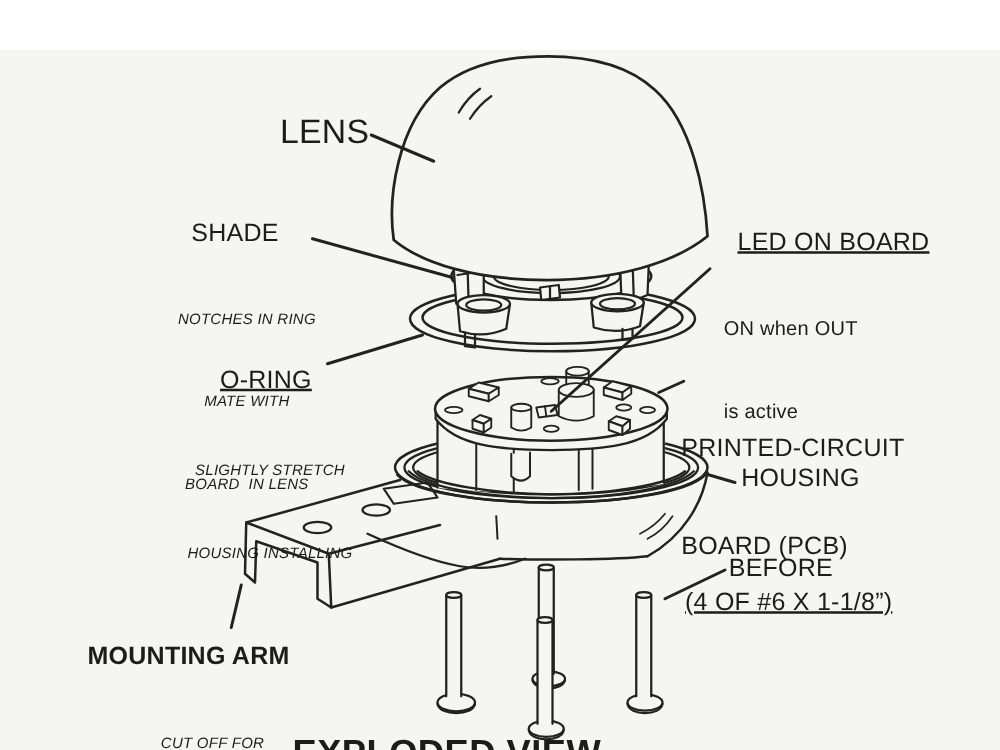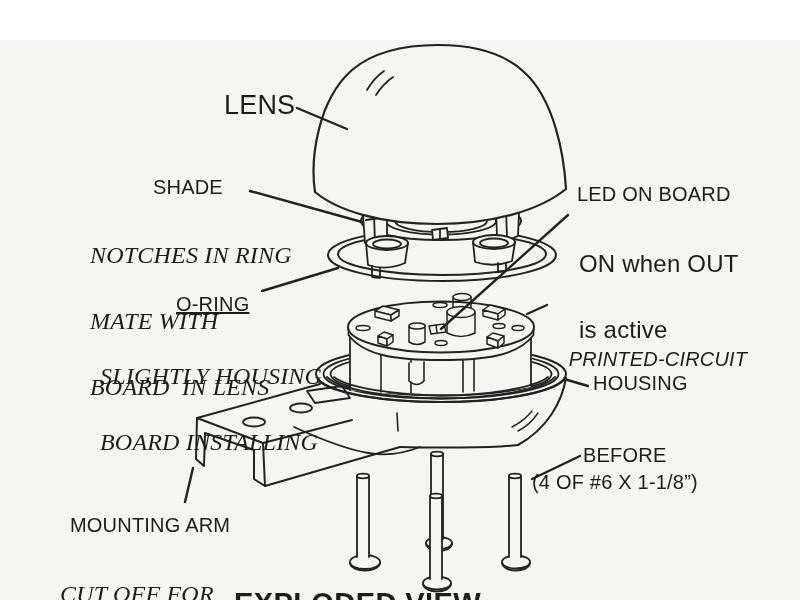--- a/index.html
+++ b/index.html
@@ -14,38 +14,37 @@
   .stage svg{position:absolute;left:0;top:0;}
   .lbl{
     position:absolute;
     font-size:20px;
     line-height:26px;
     color:#1c1c1c;
     letter-spacing:0.2px;
     white-space:pre;
   }
   .note{
-    font-size:24px;
+    font-size:12px;
     line-height:22px;
     font-style:italic;
-    text-align:left;
-    font-family:Liberation Serif, serif;
+    text-align:center;
   }
   .plain-note{
-    font-size:24px;
+    font-size:16px;
     line-height:22px;
     font-style:normal;
     text-align:left;
   }
   .title{
     font-weight:bold;
     font-size:29px;
     letter-spacing:0.4px;
   }
-  .center{text-align:center;font-style:italic;}
+  .center{}
 </style>
 </head>
 <body>
 
 <div class="stage">
 
 <svg width="800" height="600" viewBox="0 0 800 600">
   <g stroke="#222222" fill="none" stroke-linecap="round" stroke-linejoin="round">
 
     <g>
@@ -238,40 +237,41 @@
 
 <div class="lbl" style="left:153px;top:134px;">SHADE</div>
 <div class="lbl note" style="left:90px;top:160px;width:215px;">
   <div>NOTCHES IN RING</div>
   <div>MATE WITH</div>
   <div>BOARD  IN LENS</div>
 </div>
 
 <div class="lbl" style="left:176px;top:251px;text-decoration:underline;">O-RING</div>
 <div class="lbl note" style="left:100px;top:281px;width:232px;">
-  <div>SLIGHTLY HOUSING</div>
-  <div>BOARD INSTALLING</div>
-</div>
-
-<div class="lbl" style="left:577px;top:141px;">LED ON BOARD</div>
+  <div>SLIGHTLY STRETCH</div>
+  <div>HOUSING INSTALLING</div>
+</div>
+
+<div class="lbl" style="left:590px;top:141px;text-decoration:underline;">LED ON BOARD</div>
 <div class="lbl plain-note" style="left:579px;top:169px;">
   <div>ON when OUT</div>
   <div>is active</div>
 </div>
 
 <div class="lbl center" style="left:545px;top:254px;width:226px;">
   <div>PRINTED-CIRCUIT</div>
+  <div>BOARD (PCB)</div>
 </div>
 
 <div class="lbl" style="left:593px;top:330px;">HOUSING</div>
 
 <div class="lbl" style="left:583px;top:402px;">BEFORE</div>
-<div class="lbl" style="left:532px;top:429px;">(4 OF #6 X 1-1/8”)</div>
-
-<div class="lbl" style="left:70px;top:472px;">MOUNTING ARM</div>
+<div class="lbl" style="left:548px;top:429px;text-decoration:underline;">(4 OF #6 X 1-1/8”)</div>
+
+<div class="lbl" style="left:70px;top:472px;font-weight:bold;">MOUNTING ARM</div>
 <div class="lbl note" style="left:60px;top:499px;width:220px;">
   <div>CUT OFF FOR</div>
   
 </div>
 
 <div class="lbl title" style="left:234px;top:550px;">EXPLODED VIEW</div>
 
 </div>
 
 </body></html>

